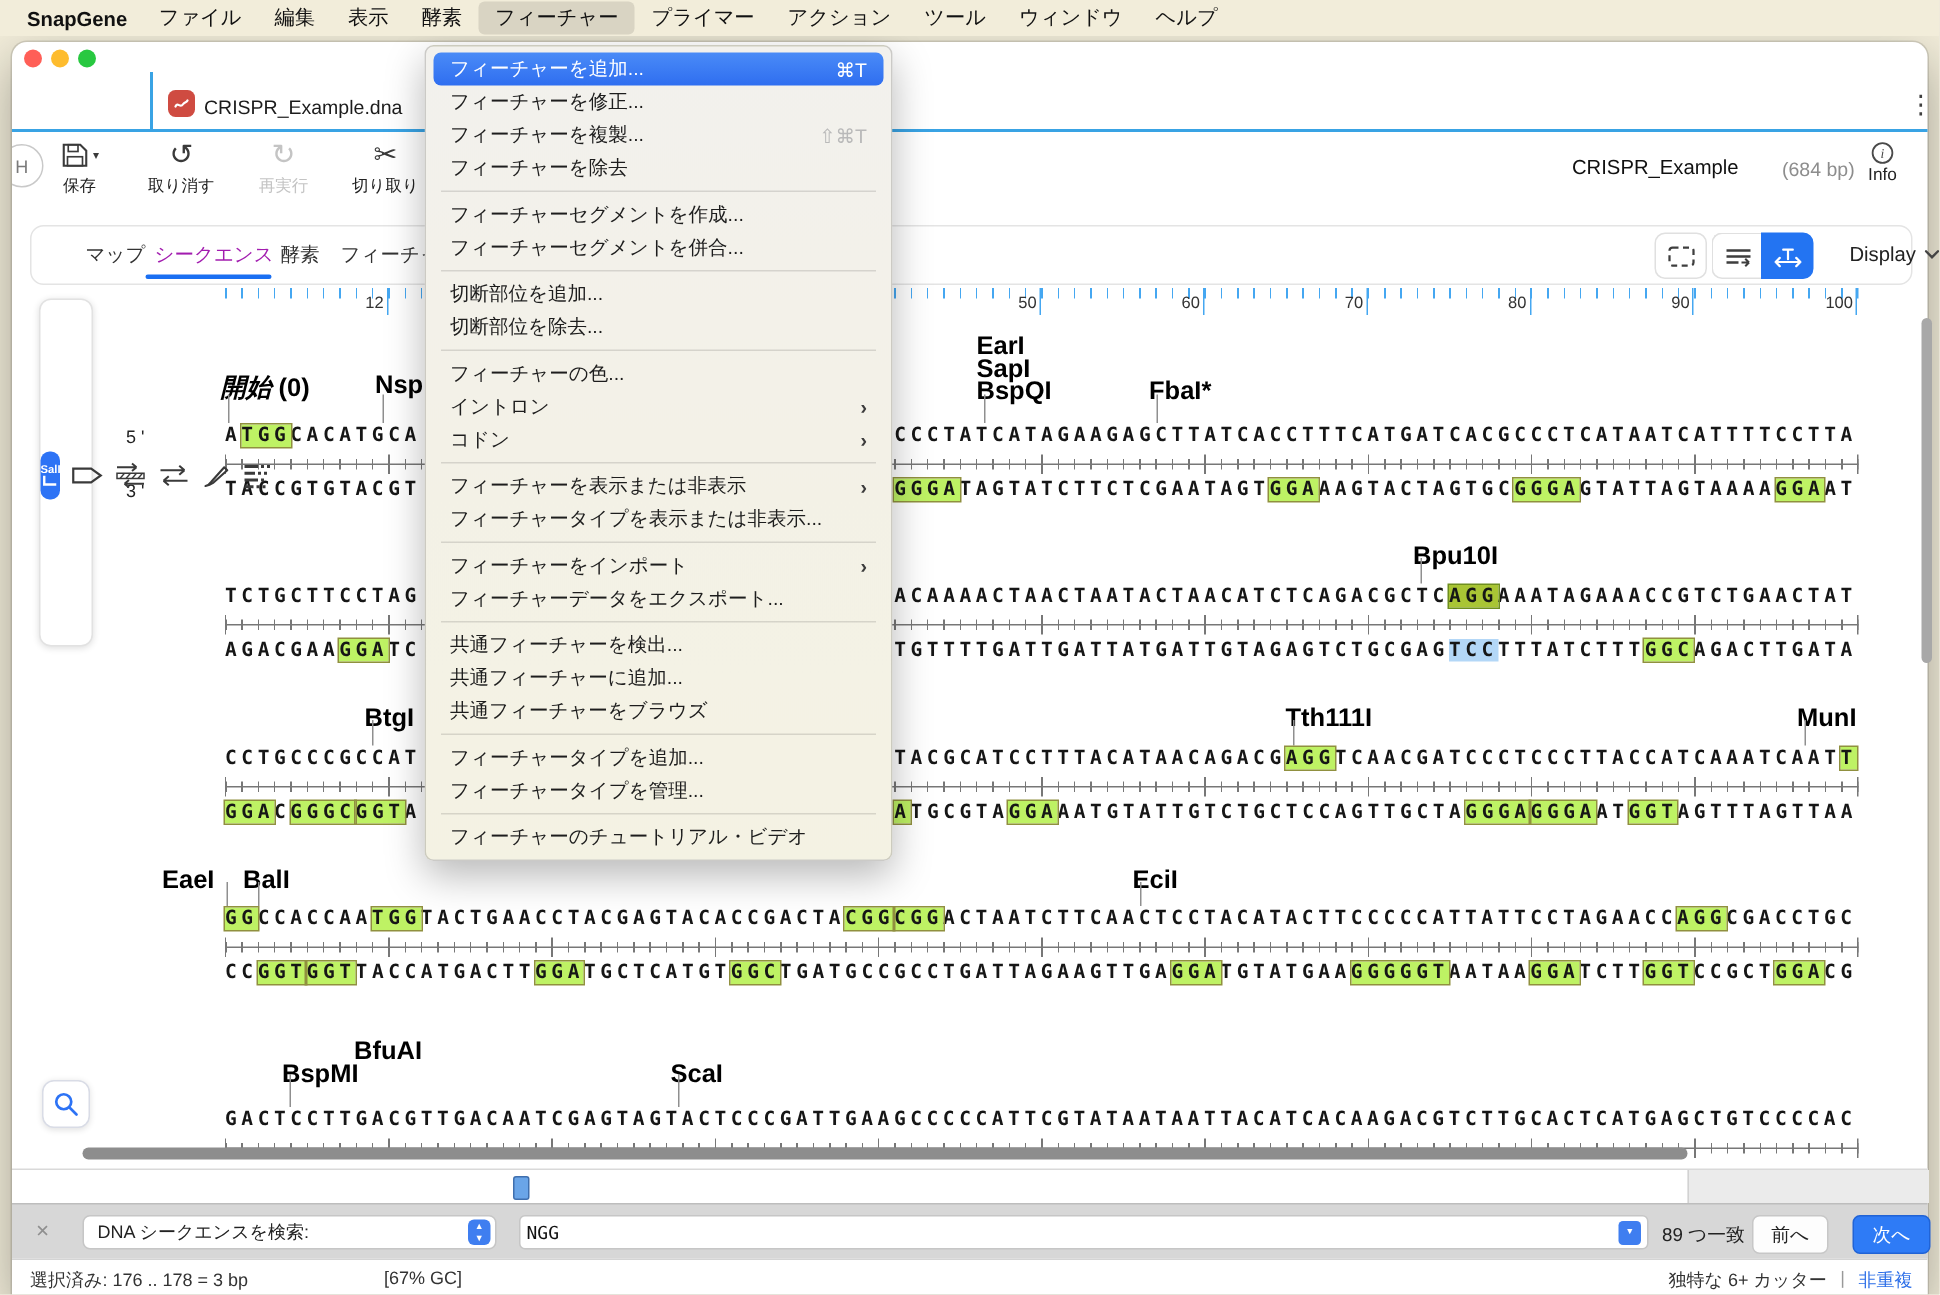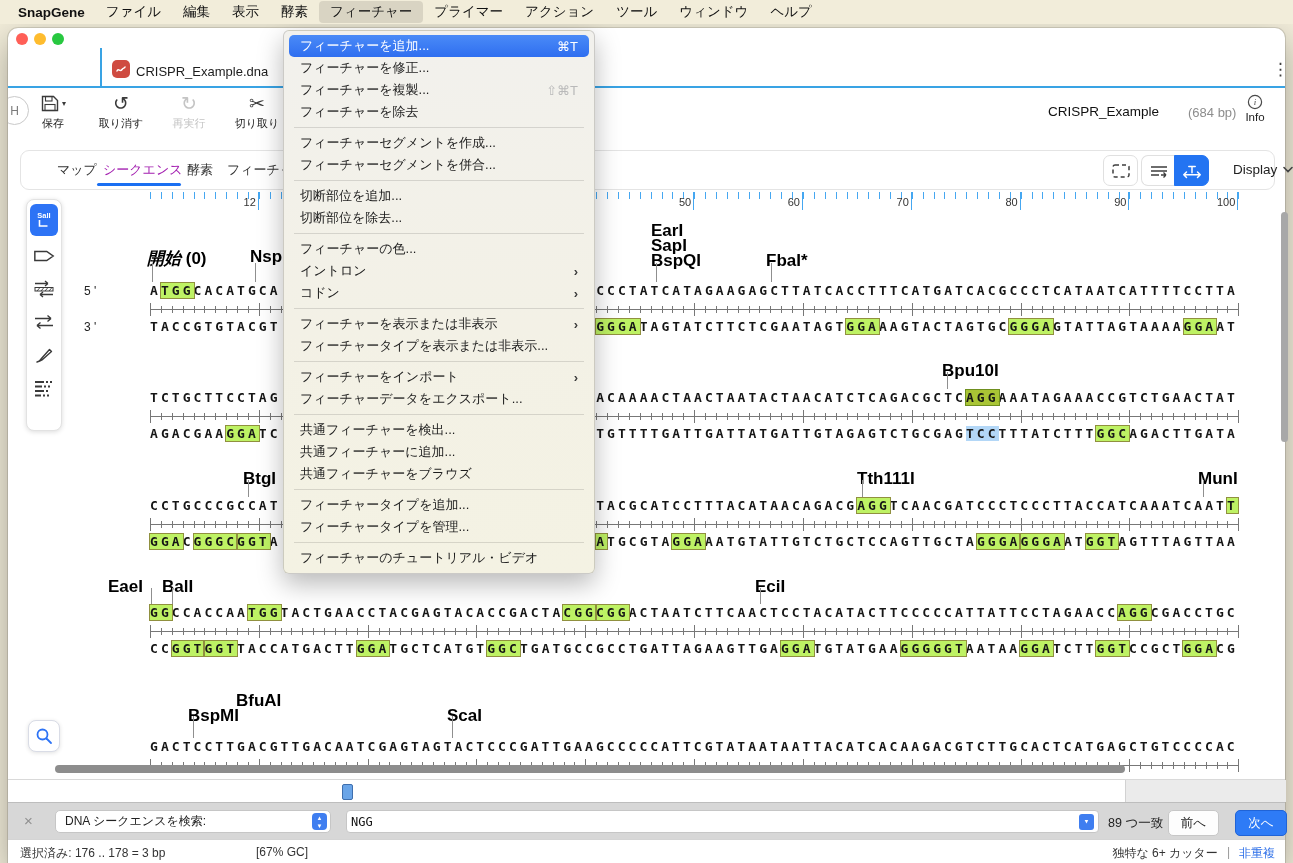--- a/index.html
+++ b/index.html
@@ -29,21 +29,21 @@
   #infoBtn{position:absolute;left:1238px;top:94px;width:34px;text-align:center;z-index:10;}
   #infoBtn .tlabel{font-size:11.5px;color:#222;margin-top:1px;}
   
   #tabstrip{position:absolute;left:20px;top:150px;width:1253px;height:38px;border:1px solid #e4e4e4;border-radius:9px;background:#fff;z-index:10;}
   .vtab{position:absolute;top:10px;font-size:13px;color:#333;white-space:nowrap;}
   #tabUnderline{position:absolute;left:76px;top:32px;width:84px;height:3px;border-radius:2px;background:#1a6ff2;}
   .viewbtn{position:absolute;top:4px;height:29px;border:1px solid #e0e0e0;border-radius:7px;background:#fff;display:flex;align-items:center;justify-content:center;}
   .viewbtn.blue{background:#2374f2;border-color:#2374f2;}
   #displayBtn{position:absolute;left:1212px;top:11px;font-size:13.5px;color:#222;display:flex;align-items:center;gap:6px;}
   
-  #palette{position:absolute;left:26px;top:199px;width:34px;height:226px;background:#fff;border:1px solid #e2e2e2;border-radius:8px;box-shadow:0 1px 5px rgba(0,0,0,.14);z-index:12;display:flex;flex-direction:column;align-items:center;padding-top:4px;gap:7px;}
+  #palette{position:absolute;left:26px;top:199px;width:34px;height:226px;background:#fff;border:1px solid #e2e2e2;border-radius:8px;box-shadow:0 1px 5px rgba(0,0,0,.14);z-index:12;display:flex;flex-direction:row;align-items:center;padding-top:4px;gap:7px;}
   #salIBtn{width:28px;height:32px;border-radius:6px;background:#2d73f5;color:#fff;display:flex;flex-direction:column;align-items:center;justify-content:center;font-size:7.5px;font-weight:bold;}
   .palIcon{width:26px;height:26px;display:flex;align-items:center;justify-content:center;}
   #magBtn{position:absolute;left:28px;top:720px;width:30px;height:30px;background:#fff;border:1px solid #d9dce6;border-radius:8px;box-shadow:0 1px 4px rgba(0,0,0,.12);display:flex;align-items:center;justify-content:center;z-index:12;}
   #hCircleClip{position:absolute;left:8px;top:95px;width:28px;height:32px;overflow:hidden;z-index:9;}
   #hCircle{position:absolute;left:-8px;top:1px;width:27px;height:27px;border:1.5px solid #c9c9c9;border-radius:50%;background:#fff;color:#7a7a7a;font-size:12px;display:flex;align-items:center;justify-content:center;}
   
   #seqarea{position:absolute;left:0;top:0;right:0;bottom:0;z-index:8;}
   #rulerminor{position:absolute;left:150px;top:192px;width:1089px;height:7px;background:repeating-linear-gradient(90deg,#45a7f1 0 1px,transparent 1px 10.883px);}
   .rmajor{position:absolute;width:1px;height:18px;top:192px;background:#45a7f1;}
   .rnum{position:absolute;top:196px;width:30px;text-align:right;font-size:11px;color:#333;}

